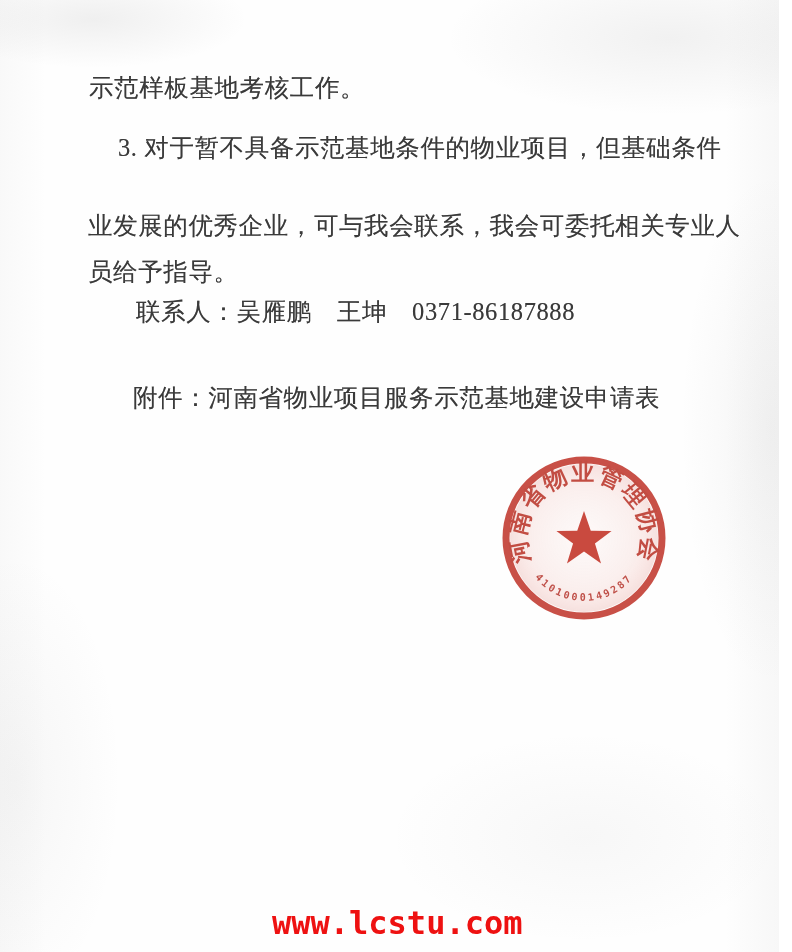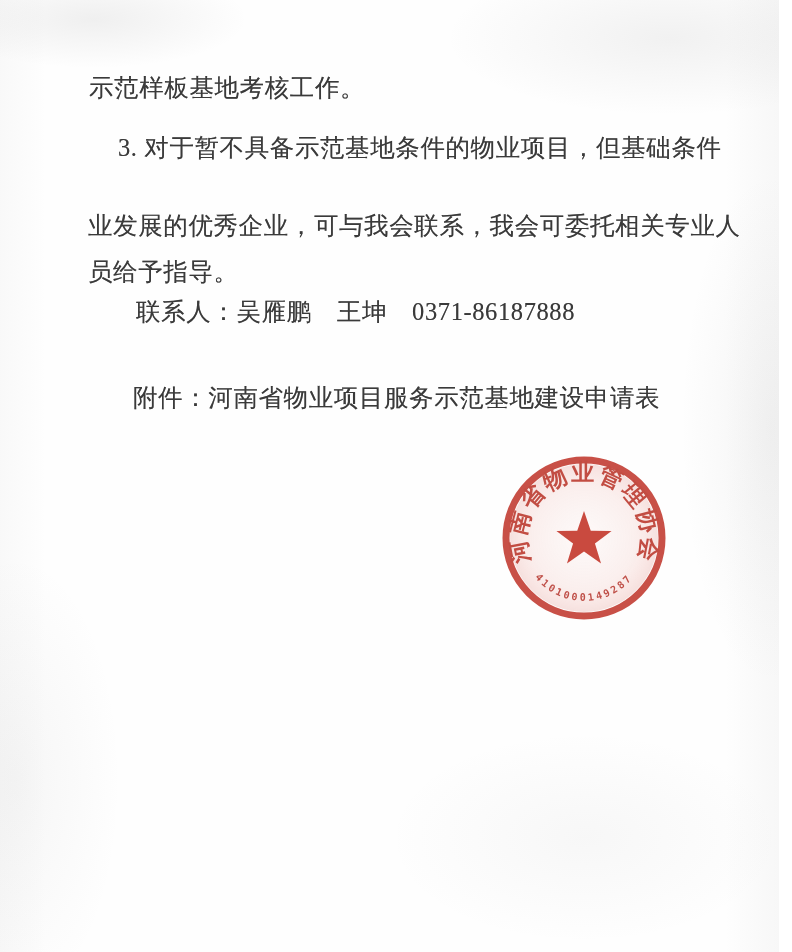--- a/index.html
+++ b/index.html
@@ -95,14 +95,15 @@
     <text font-size="23" fill="#bf4238" letter-spacing="2.5">
       <textPath href="#ringArc" startOffset="50%" text-anchor="middle">河南省物业管理协会</textPath>
     </text>
     <polygon fill="#c63f34" points="100,73 106.76,92.70 127.58,93.04 110.94,105.55 117.05,125.46 100,113.5 82.95,125.46 89.06,105.55 72.42,93.04 93.24,92.70"></polygon>
     <text font-size="10" fill="#bc463e" letter-spacing="2.6" style="font-family:'DejaVu Sans Mono',monospace;font-weight:bold;">
       <textPath href="#codeArc" startOffset="50%" text-anchor="middle">4101000149287</textPath>
     </text>
   </svg>
 
 
+  <div class="watermark">www.lcstu.com</div>
 
 </div>
 
 </body></html>

